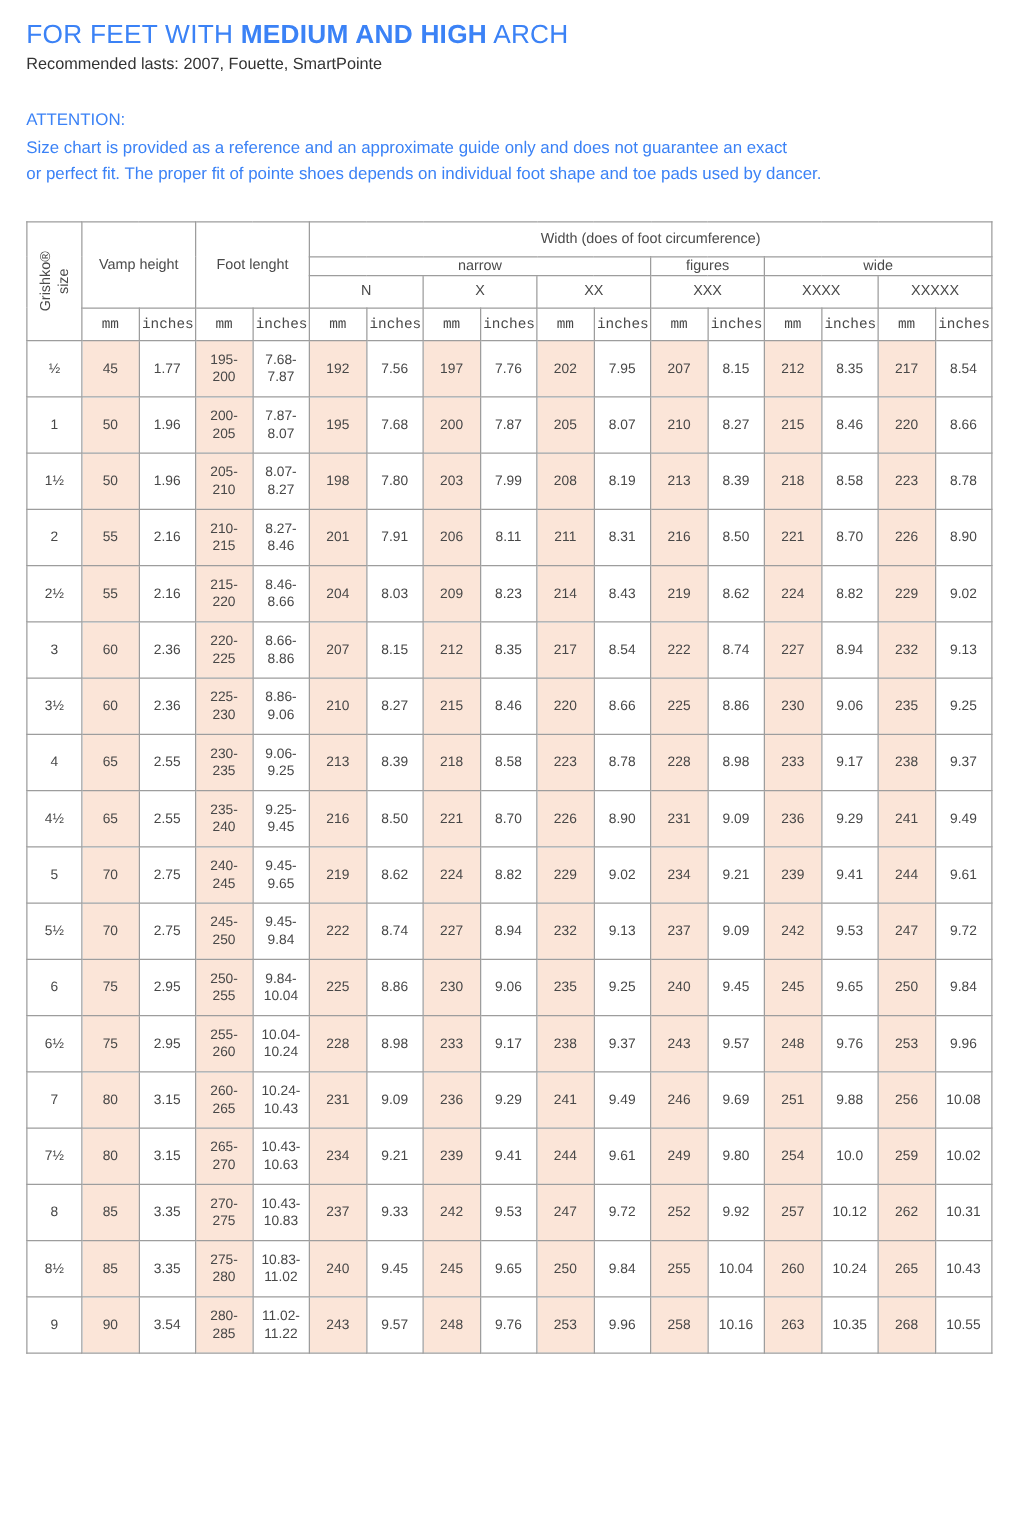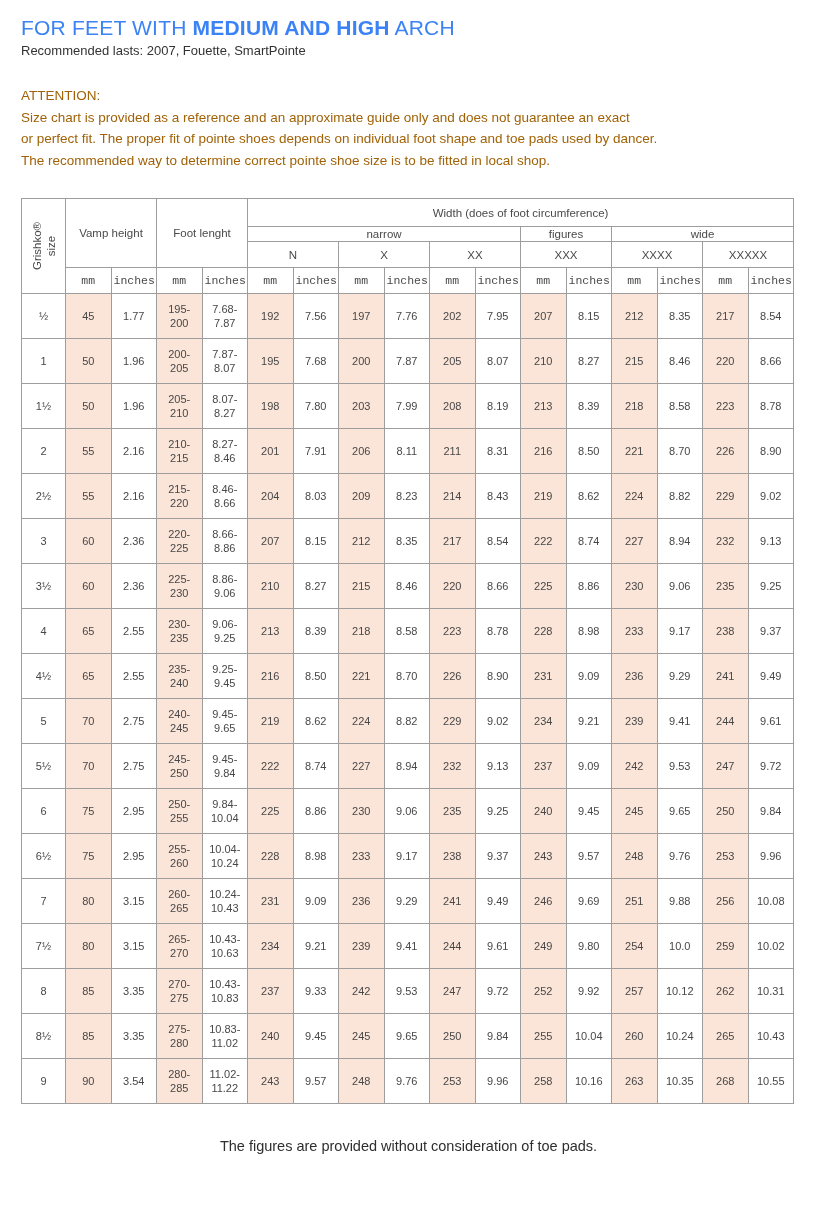--- a/index.html
+++ b/index.html
@@ -18,21 +18,21 @@
     font-size: 21px; line-height: 24px;
     color: #3b82f6; letter-spacing: .2px;
     font-weight: 400; margin: 0;
   }
   .title .bold { font-weight: 700; }
   .subtitle {
     font-size: 13px; color: #333; margin-top: 3px;
   }
   .attention {
     margin-top: 27px;
-    font-size: 13.5px; line-height: 21.5px; color: #a16207;
+    font-size: 13.5px; line-height: 21.5px; color: #3b82f6;
   }
 
   
   table.size-chart {
     margin-top: 27px;
     border-collapse: collapse;
     table-layout: fixed;
     width: 773px;
     border: 1px solid #6e6e6e;
   }
@@ -75,21 +75,20 @@
 <div class="page">
 
   <h1 class="title"><span>FOR FEET WITH </span><span class="bold">MEDIUM AND HIGH</span><span> ARCH</span></h1>
 
   <div class="subtitle">Recommended lasts: 2007, Fouette, SmartPointe</div>
 
   <div class="attention">
     <div>ATTENTION:</div>
     <div>Size chart is provided as a reference and an approximate guide only and does not guarantee an exact</div>
     <div>or perfect fit. The proper fit of pointe shoes depends on individual foot shape and toe pads used by dancer.</div>
-    <div>The recommended way to determine correct pointe shoe size is to be fitted in local shop.</div>
   </div>
 
   <table class="size-chart">
     <colgroup>
       <col style="width:44px">
       <col span="16" style="width:45.5px">
     </colgroup>
     <thead>
       <tr class="r1">
         <th rowspan="4" class="size-head">
@@ -506,15 +505,14 @@
           <td class="hl">258</td>
           <td>10.16</td>
           <td class="hl">263</td>
           <td>10.35</td>
           <td class="hl">268</td>
           <td>10.55</td>
         </tr>
       </tbody>
   </table>
 
-  <div class="footer">The figures are provided without consideration of toe pads.</div>
 
 </div>
 
 </body></html>

